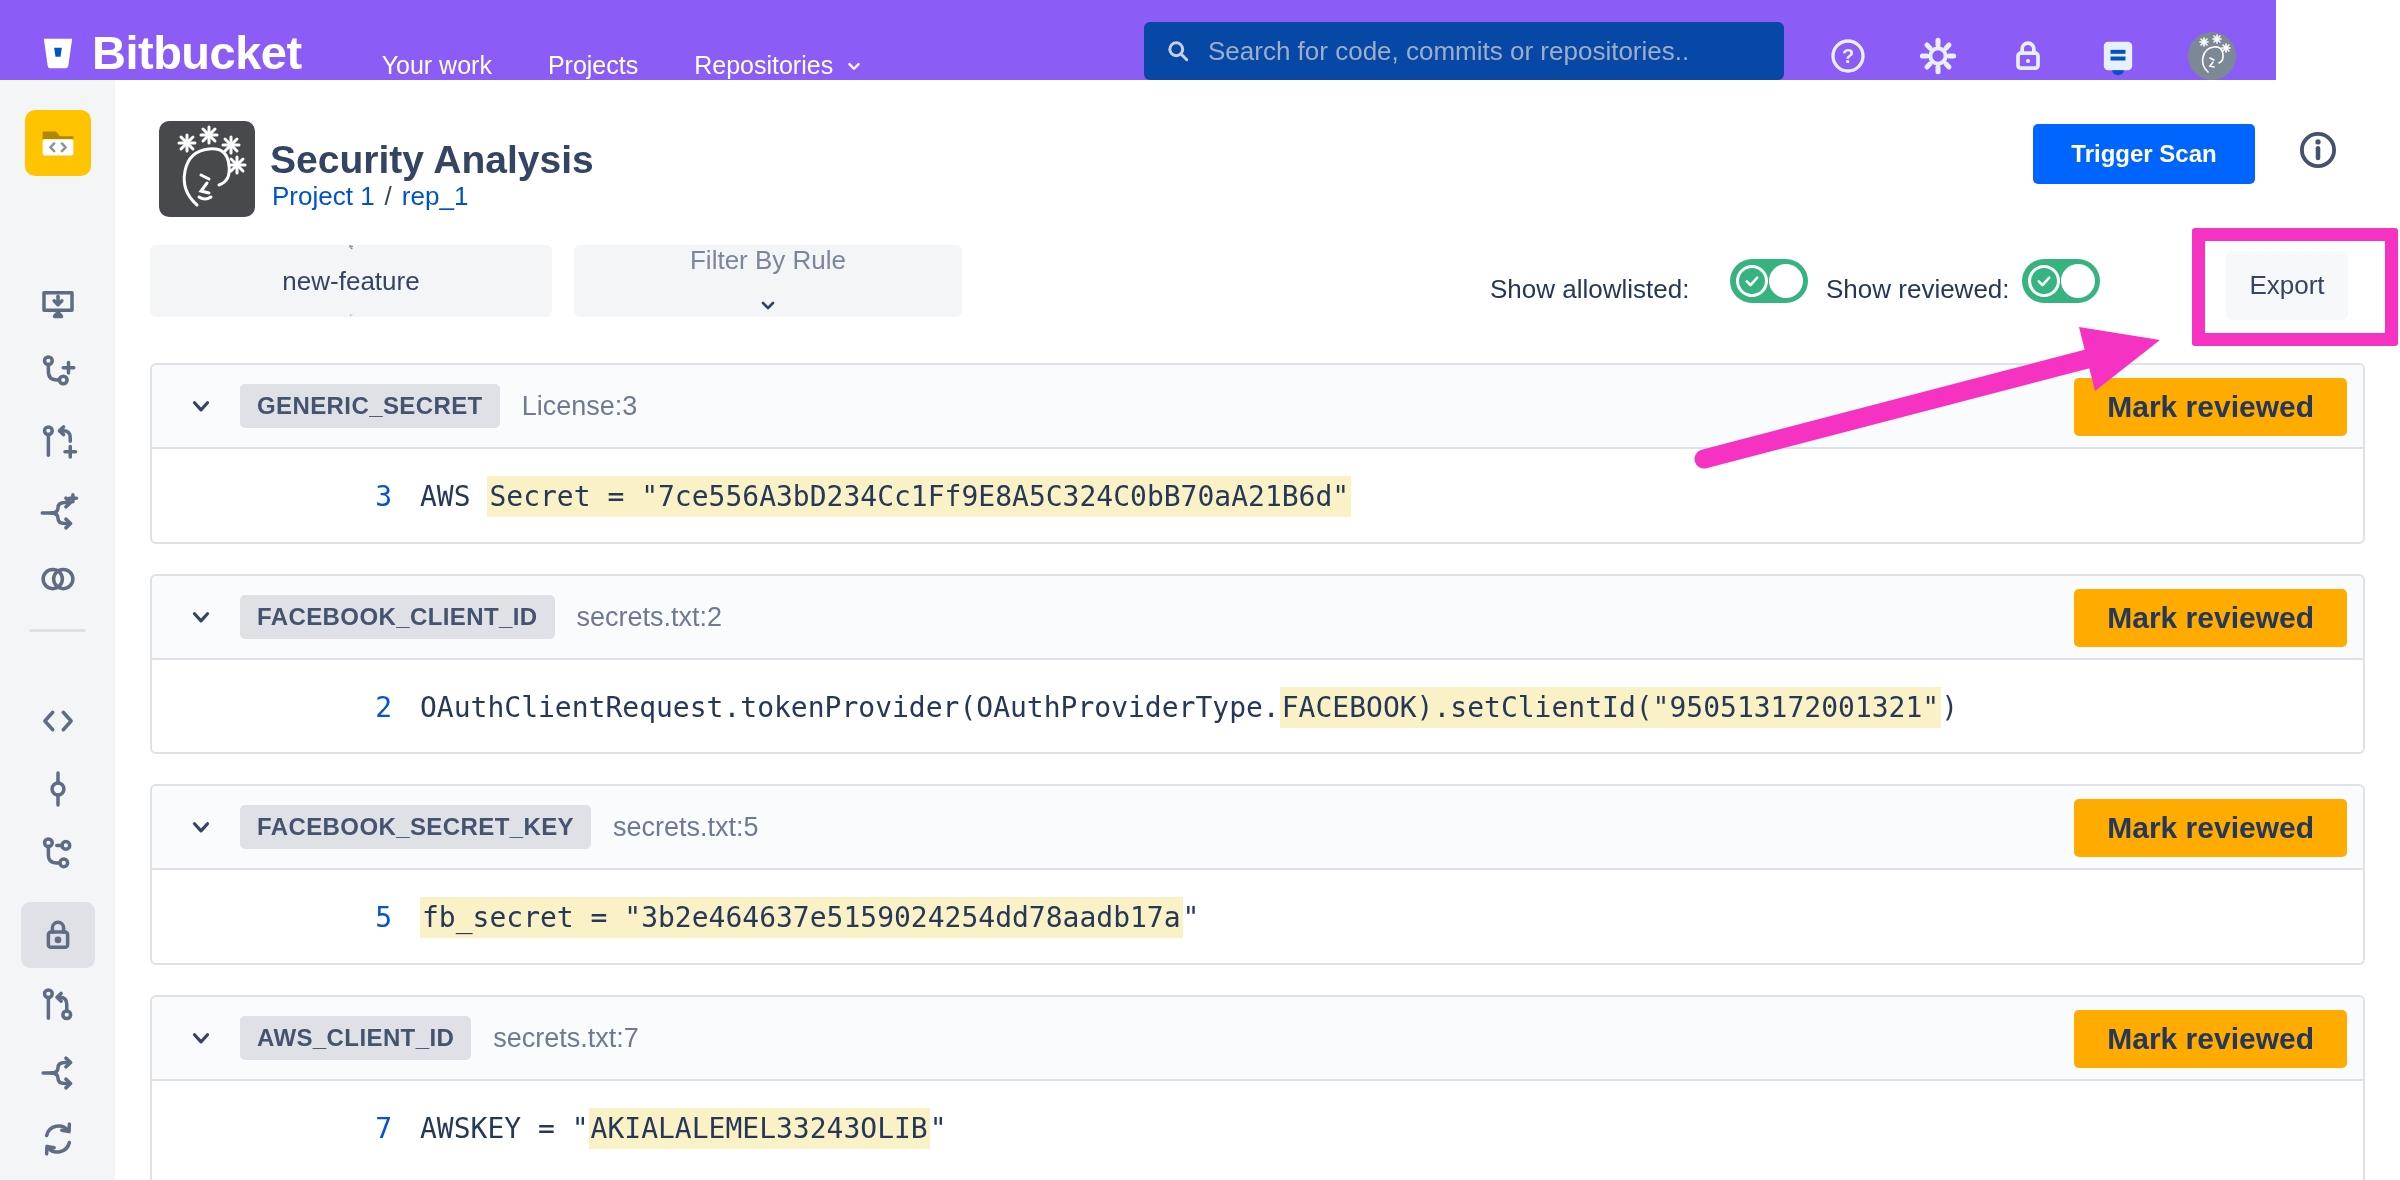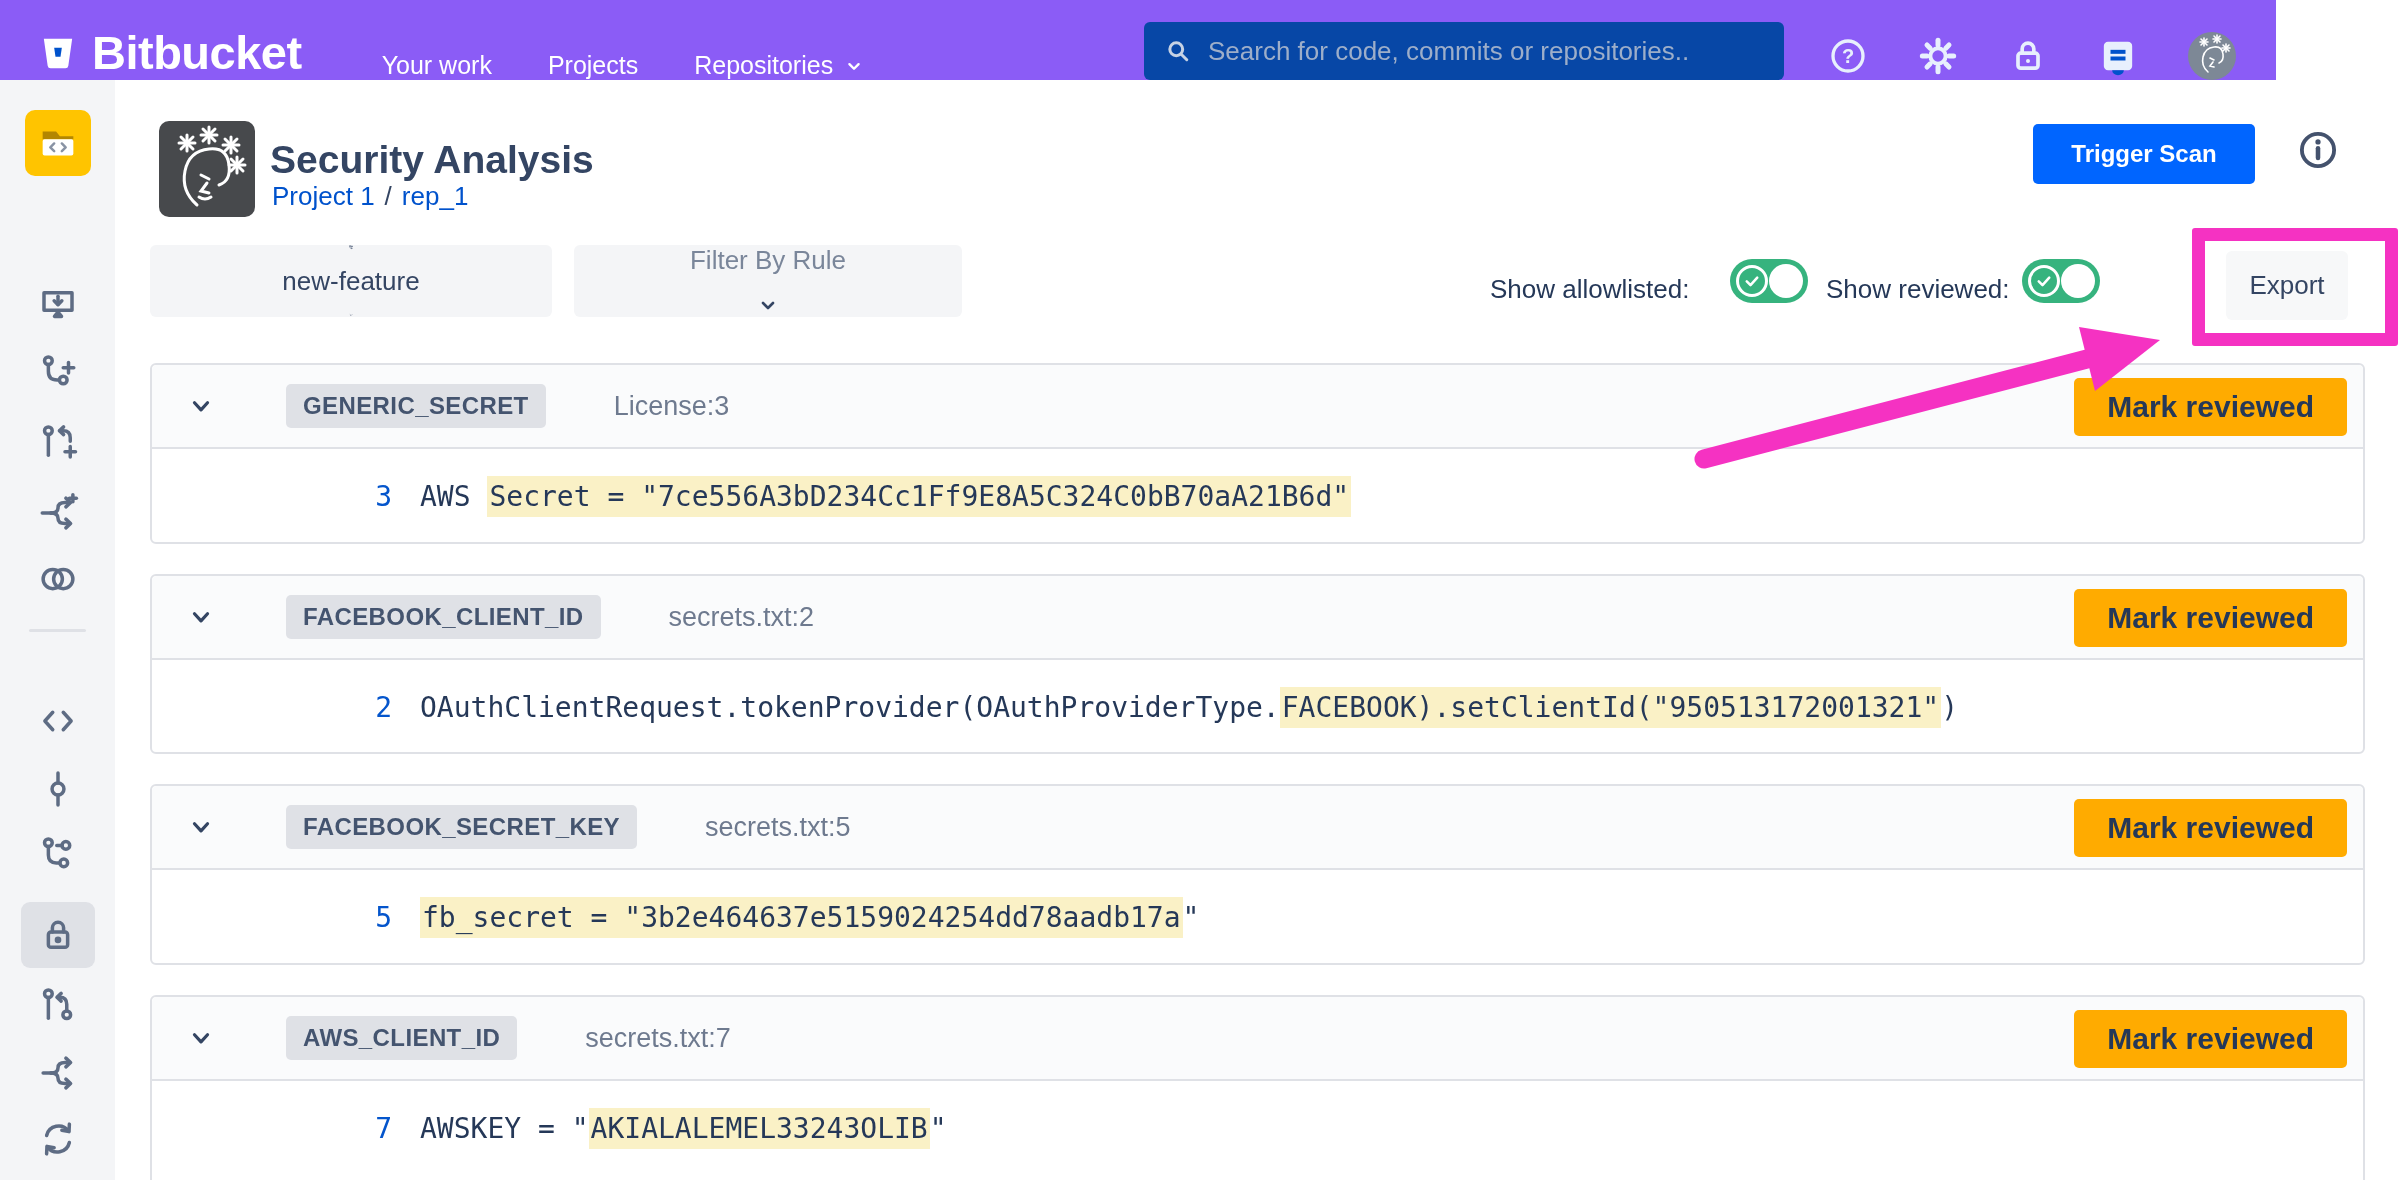--- a/index.html
+++ b/index.html
@@ -61,21 +61,21 @@
 
   
   .anno-box { position:absolute; left:2192px; top:228px; width:206px; height:118px;
               border:13px solid #F532C2; border-radius:3px; pointer-events:none; }
   .anno-arrow { position:absolute; left:1680px; top:316px; pointer-events:none; }
 
   
   .card { position:absolute; left:150px; width:2215px; background:#fff;
           border:2px solid #DFE1E6; border-radius:6px; }
   .card-head { height:84px; background:#FAFBFC; border-bottom:2px solid #DFE1E6;
-               border-radius:5px 5px 0 0; display:flex; align-items:center; padding-left:36px; position:relative;gap:46px; }
+               border-radius:5px 5px 0 0; display:flex; align-items:center; padding-left:36px; position:relative; }
   .chip { margin-left:26px; background:#DFE1E6; color:#44546F; font-size:24px; font-weight:700;
           letter-spacing:0.4px; padding:8px 17px; border-radius:5px; }
   .loc { margin-left:22px; font-size:27px; color:#6E7A8F; }
   .mark-btn { position:absolute; right:16px; top:13px; height:58px; padding:0 33px;
               background:#FFAB00; border:none; border-radius:5px; color:#253858;
               font-size:30px; font-weight:600; font-family:inherit; cursor:pointer; }
   .card-body { height:94px; display:flex; align-items:center;
                font-family:"DejaVu Sans Mono", monospace; font-size:28px; color:#253858; }
   .lnum { width:240px; text-align:right; color:#0455CC; flex:0 0 auto; }
   .codetext { margin-left:28px; white-space:pre; }

